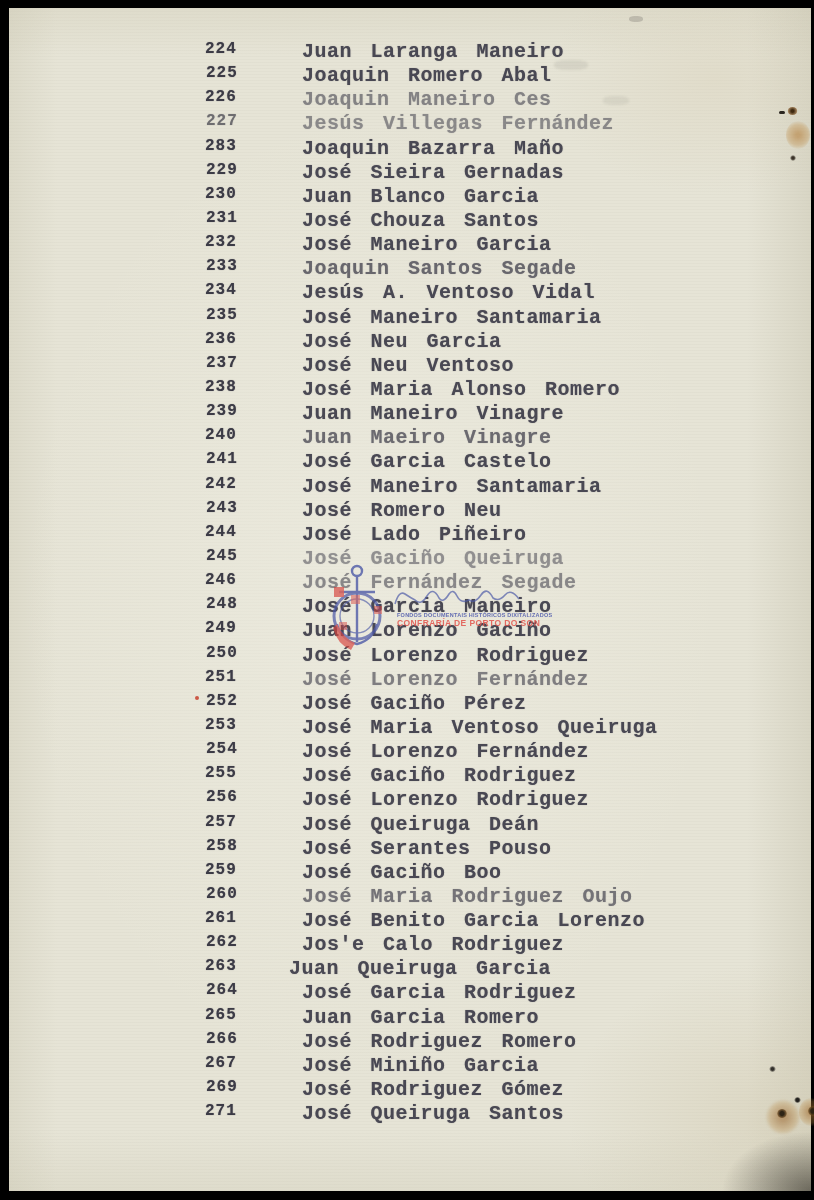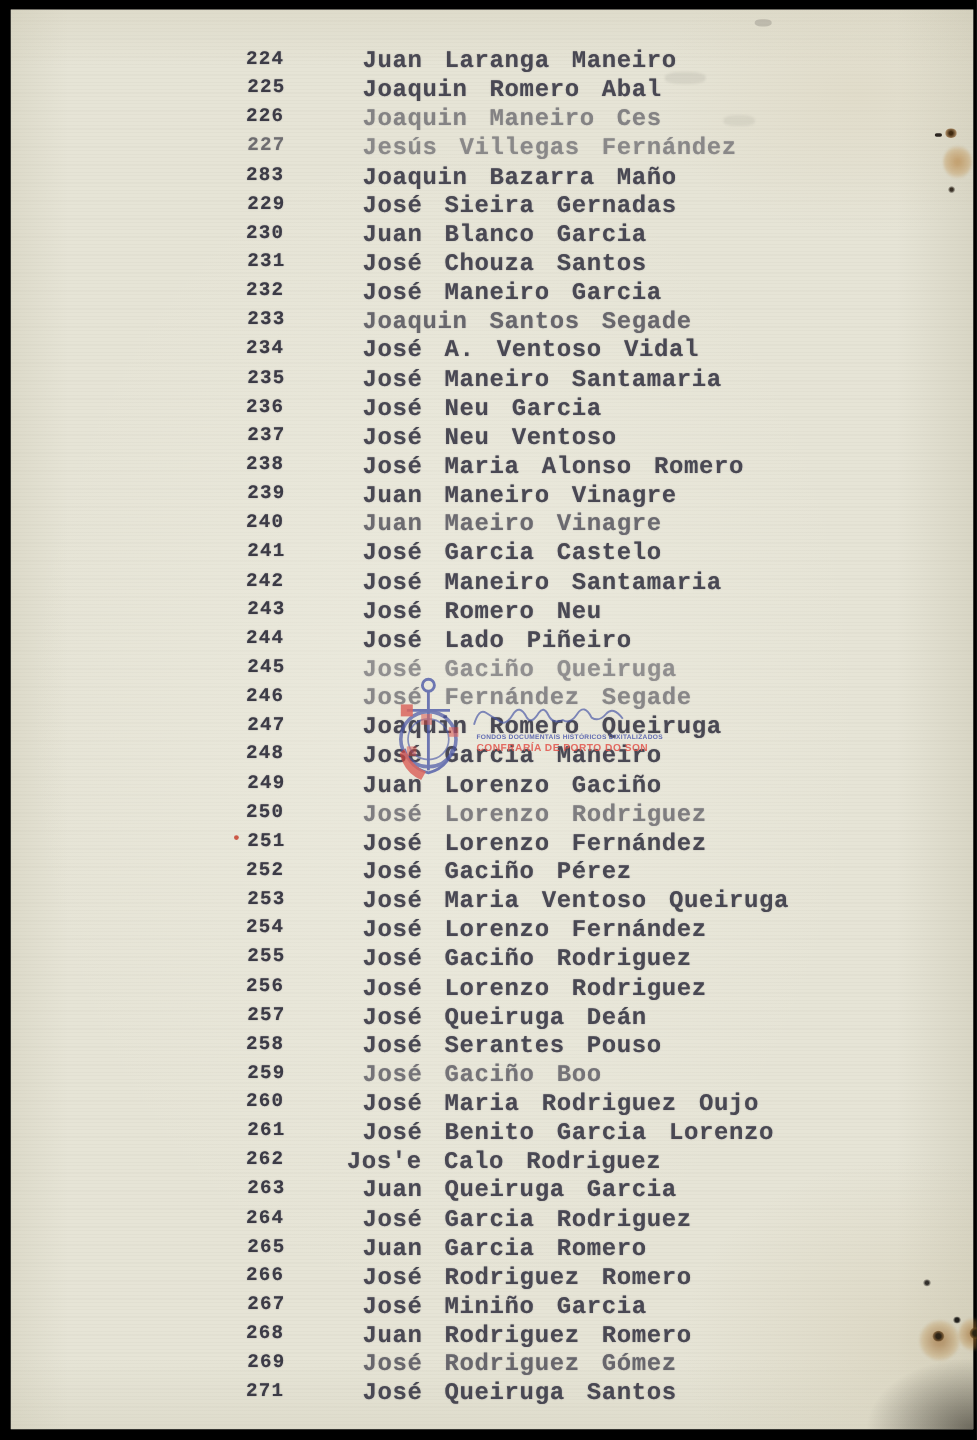--- a/index.html
+++ b/index.html
@@ -142,21 +142,21 @@
     <span class="name">José Maneiro Garcia</span>
   </div>
 
   <div class="row">
     <span class="num">233</span>
     <span class="name">Joaquin Santos Segade</span>
   </div>
 
   <div class="row">
     <span class="num">234</span>
-    <span class="name">José A. Ventoso Vidal</span>
+    <span class="name">Jesús A. Ventoso Vidal</span>
   </div>
 
   <div class="row">
     <span class="num">235</span>
     <span class="name">José Maneiro Santamaria</span>
   </div>
 
   <div class="row">
     <span class="num">236</span>
     <span class="name">José Neu Garcia</span>
@@ -205,24 +205,20 @@
   <div class="row">
     <span class="num">245</span>
     <span class="name">José Gaciño Queiruga</span>
   </div>
 
   <div class="row">
     <span class="num">246</span>
     <span class="name">José Fernández Segade</span>
   </div>
 
-  <div class="row">
-    <span class="num">247</span>
-    <span class="name">Joaquin Romero Queiruga</span>
-  </div>
 
   <div class="row">
     <span class="num">248</span>
     <span class="name">José Garcia Maneiro</span>
   </div>
 
   <div class="row">
     <span class="num">249</span>
     <span class="name">Juan Lorenzo Gaciño</span>
   </div>
@@ -310,24 +306,20 @@
   <div class="row">
     <span class="num">266</span>
     <span class="name">José Rodriguez Romero</span>
   </div>
 
   <div class="row">
     <span class="num">267</span>
     <span class="name">José Miniño Garcia</span>
   </div>
 
-  <div class="row">
-    <span class="num">268</span>
-    <span class="name">Juan Rodriguez Romero</span>
-  </div>
 
   <div class="row">
     <span class="num">269</span>
     <span class="name">José Rodriguez Gómez</span>
   </div>
 
 
   <div class="row">
     <span class="num">271</span>
     <span class="name">José Queiruga Santos</span>

